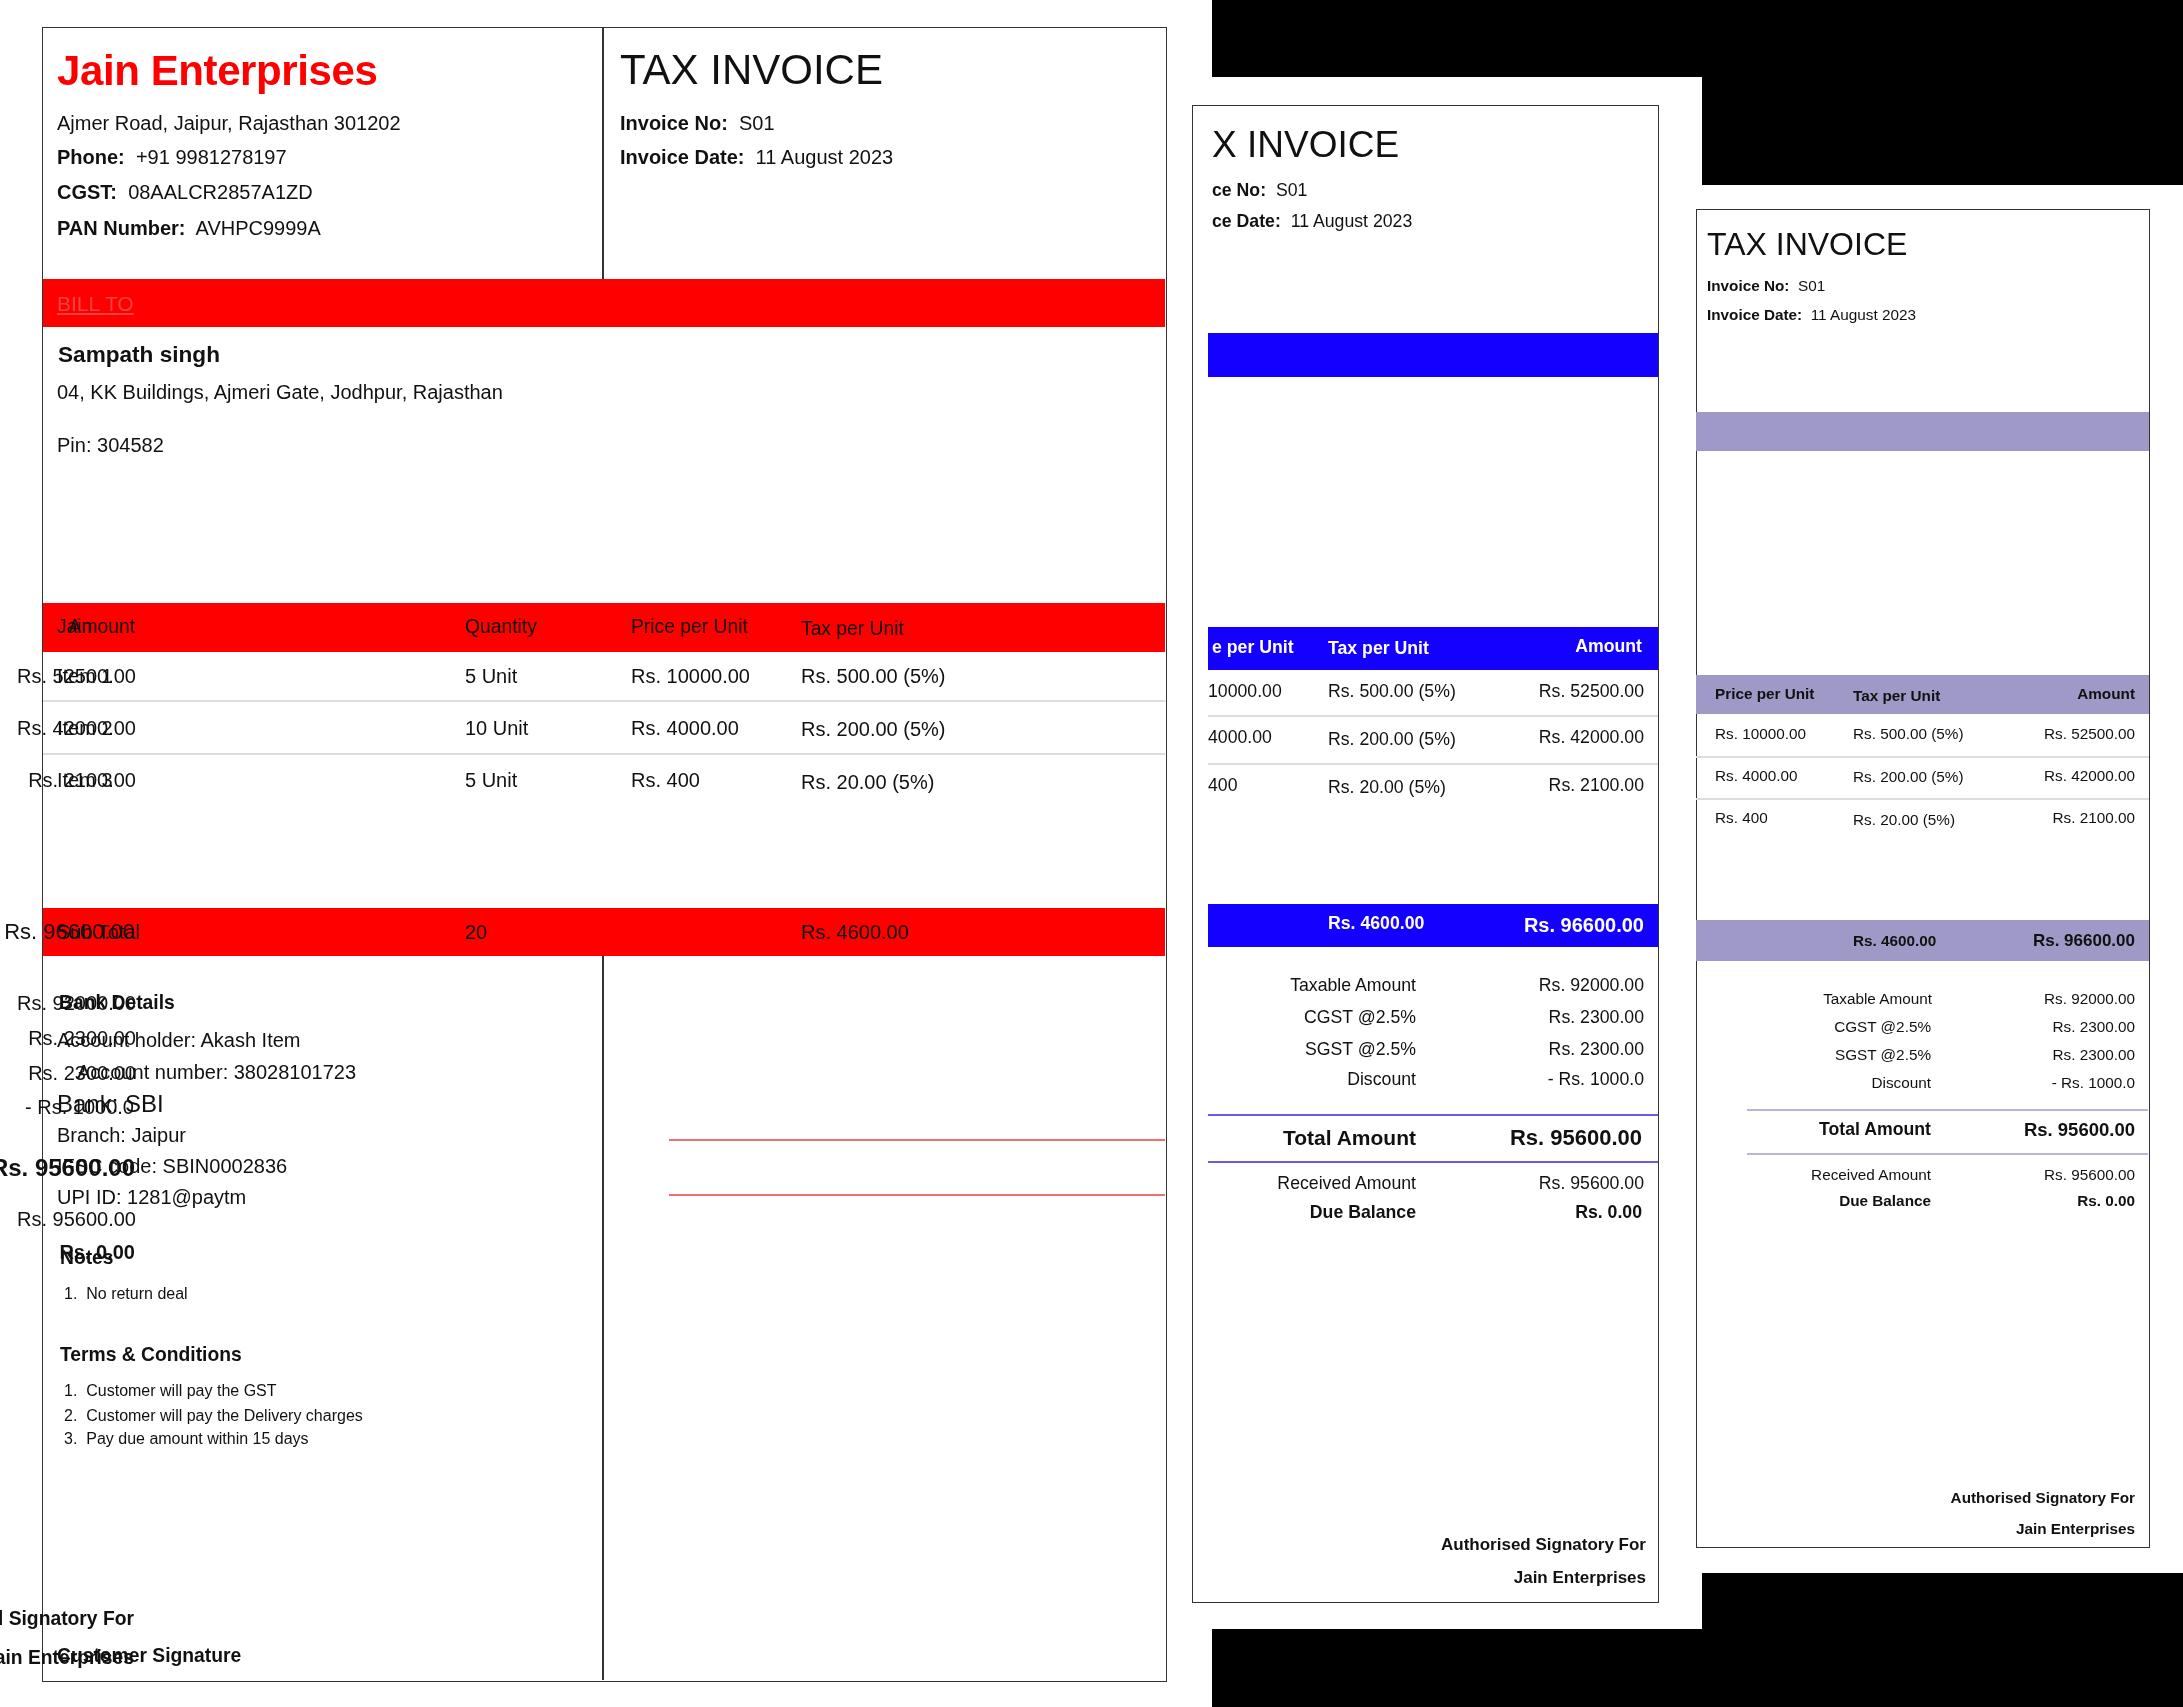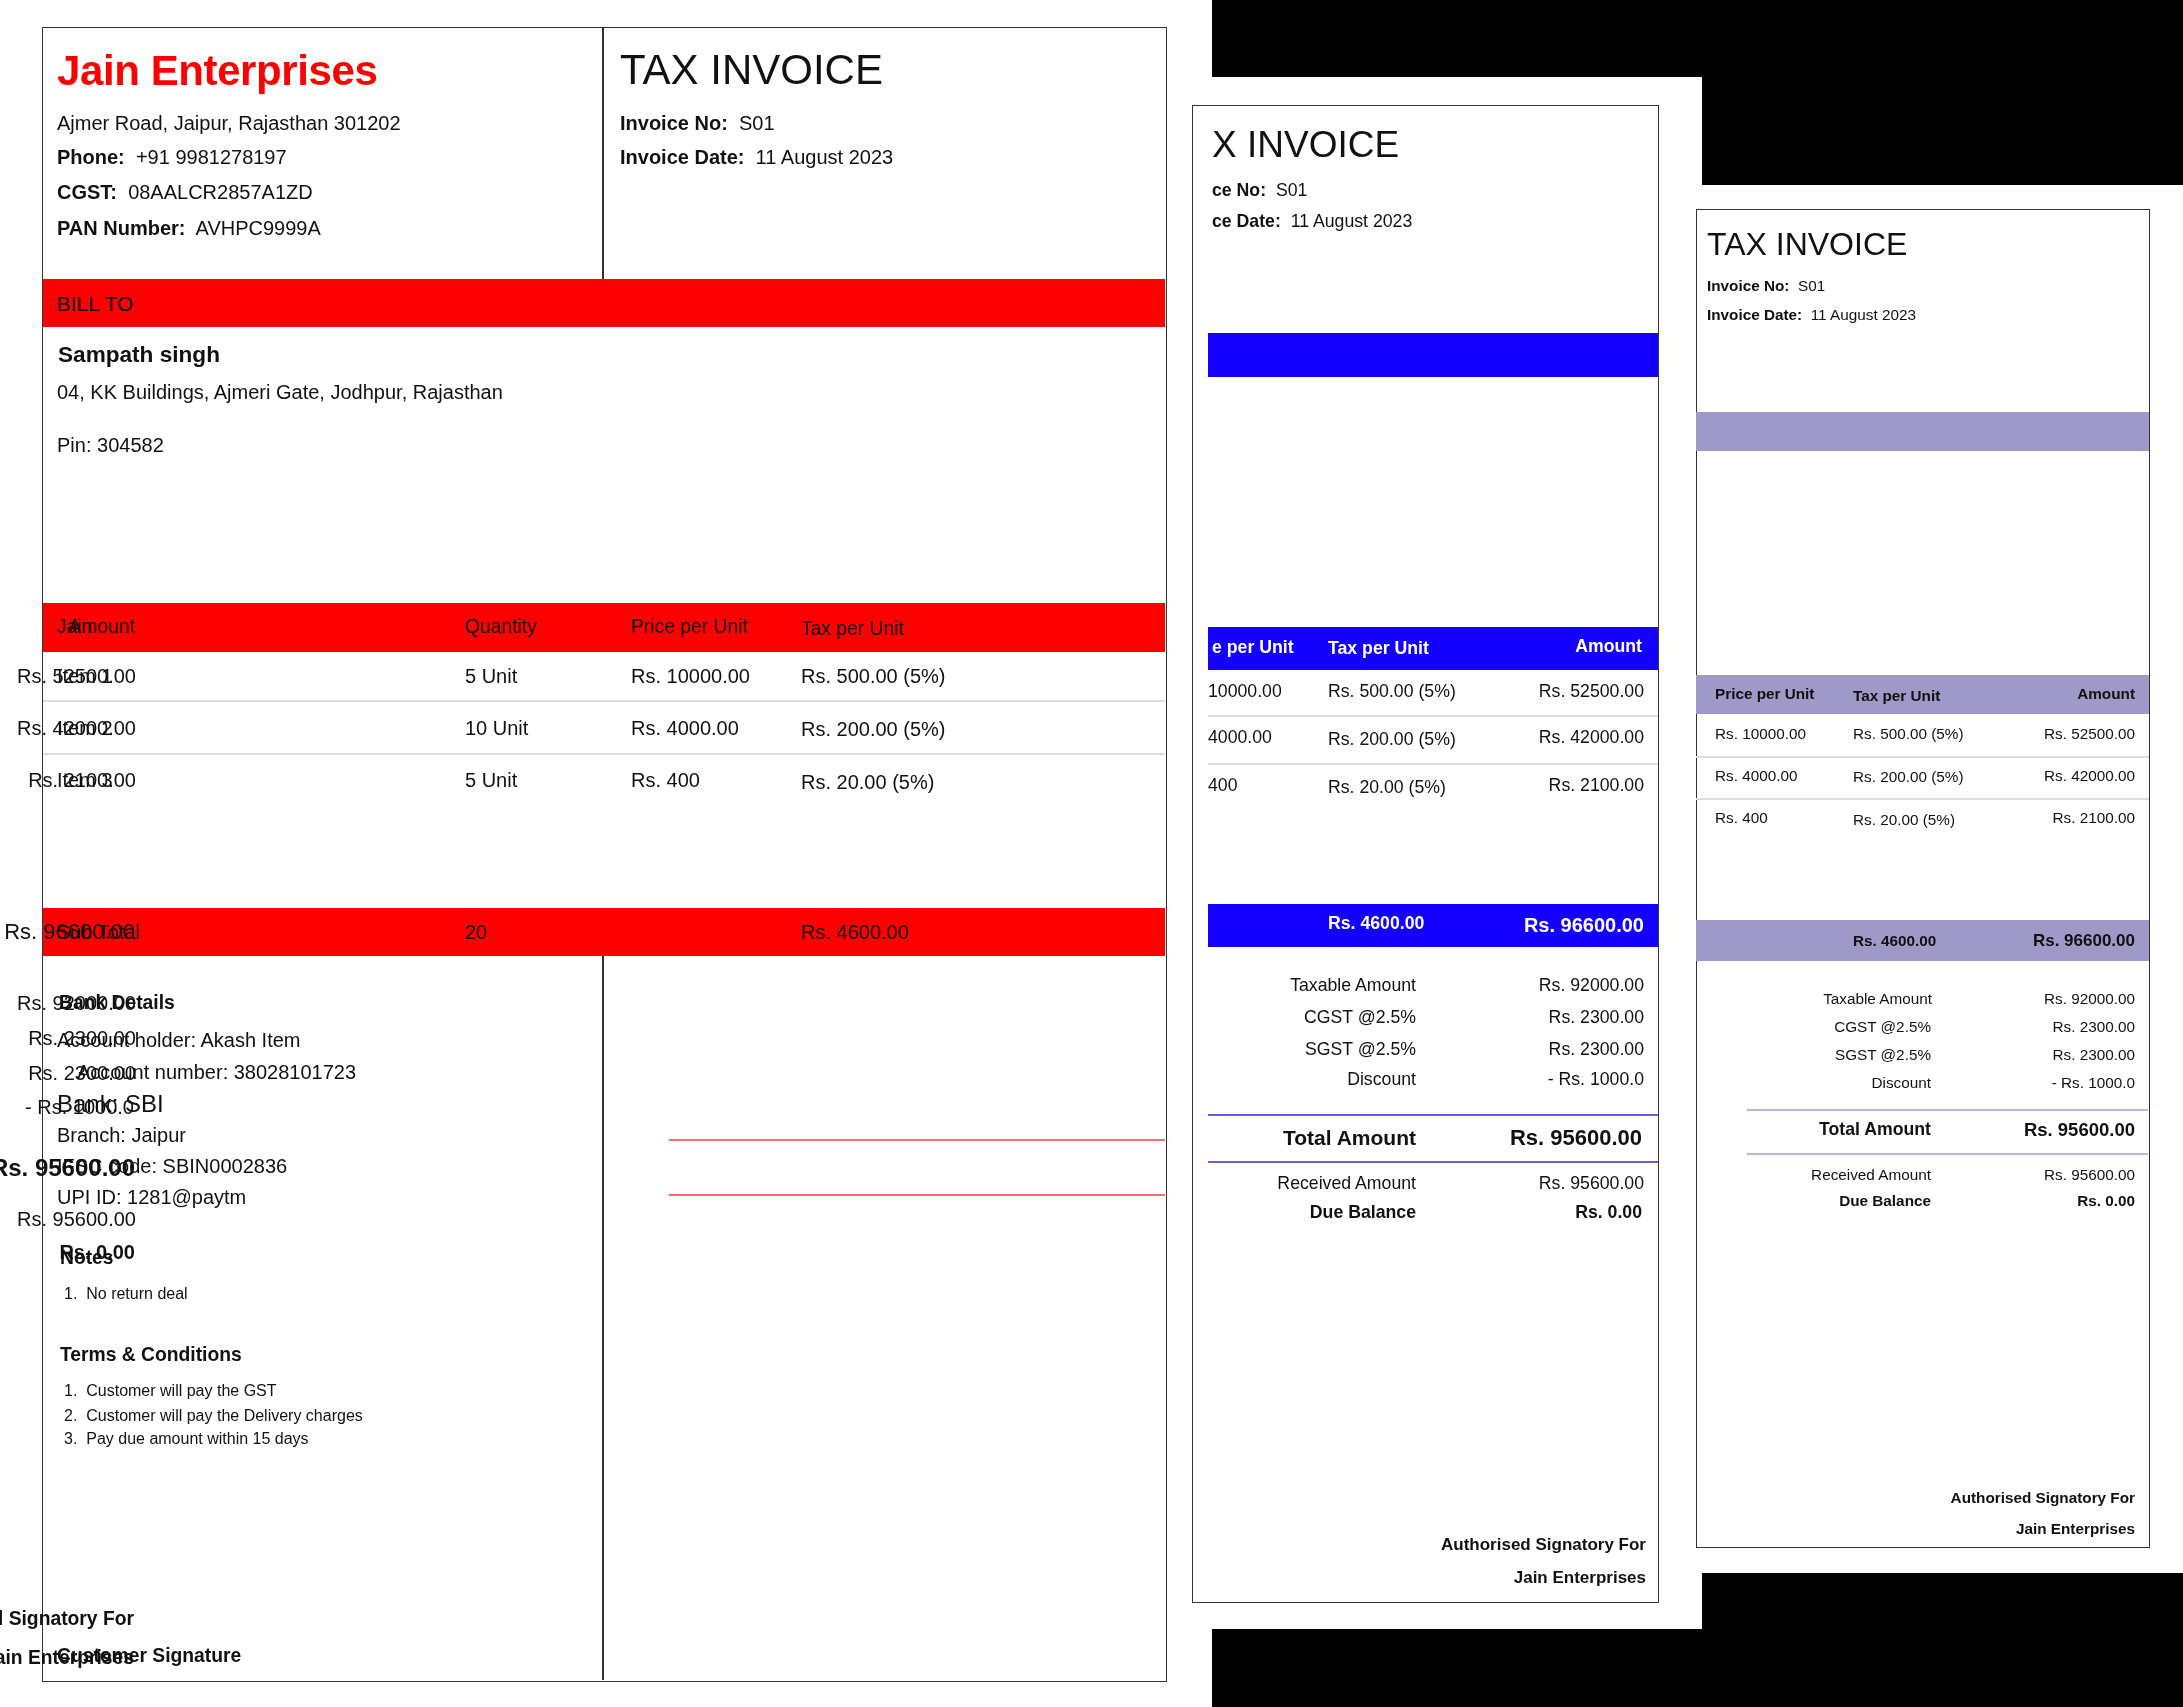--- a/index.html
+++ b/index.html
@@ -163,21 +163,21 @@
   <div class="txt" style="left:620px;top:113px;font-size:20px;">
     <span class="b">Invoice No:</span>&nbsp;
     <span>S01</span>
   </div>
   <div class="txt" style="left:620px;top:147px;font-size:20px;">
     <span class="b">Invoice Date:</span>&nbsp;
     <span>11 August 2023</span>
   </div>
 
   <div class="bar" style="left:43px;top:279px;width:1122px;height:48px;background:#ff0000;"></div>
-  <div class="txt" style="left:57px;top:293px;font-size:21px;color:#000000;">BILL TO</div>
+  <div class="txt" style="left:57px;top:293px;font-size:21px;color:#ef4444;text-decoration:underline;">BILL TO</div>
   <div class="txt b" style="left:58px;top:344px;font-size:22.6px;">Sampath singh</div>
   <div class="txt" style="left:57px;top:382px;font-size:20px;">04, KK Buildings, Ajmeri Gate, Jodhpur, Rajasthan</div>
   <div class="txt" style="left:57px;top:412px;font-size:20px;margin-top:23px;">Pin: 304582</div>
 
   <div class="bar" style="left:43px;top:603px;width:1122px;height:49px;background:#ff0000;"></div>
   <div class="txt" style="left:57px;top:617px;font-size:19.3px;">Jain</div>
   <div class="txt" style="left:465px;top:617px;font-size:19.3px;">Quantity</div>
   <div class="txt" style="left:631px;top:617px;font-size:19.3px;">Price per Unit</div>
   <div class="txt" style="left:801px;top:619px;font-size:19.3px;">Tax per Unit</div>
   <div class="txt r" style="right:1033px;top:617px;font-size:19.3px;">Amount</div>

